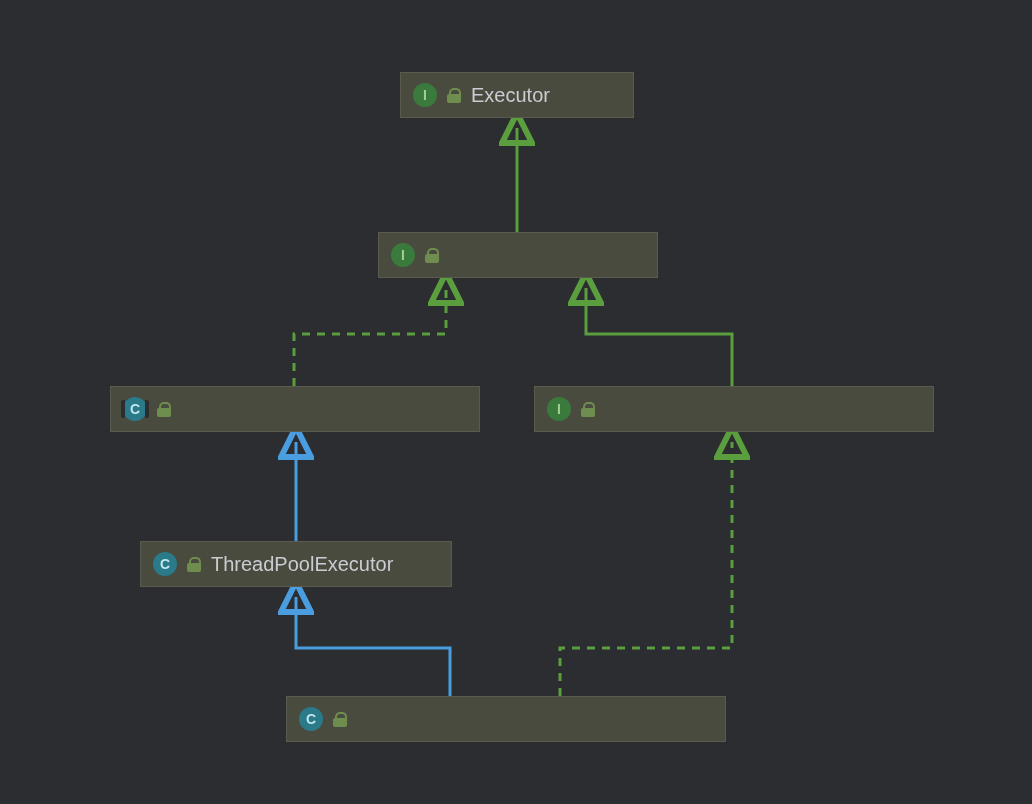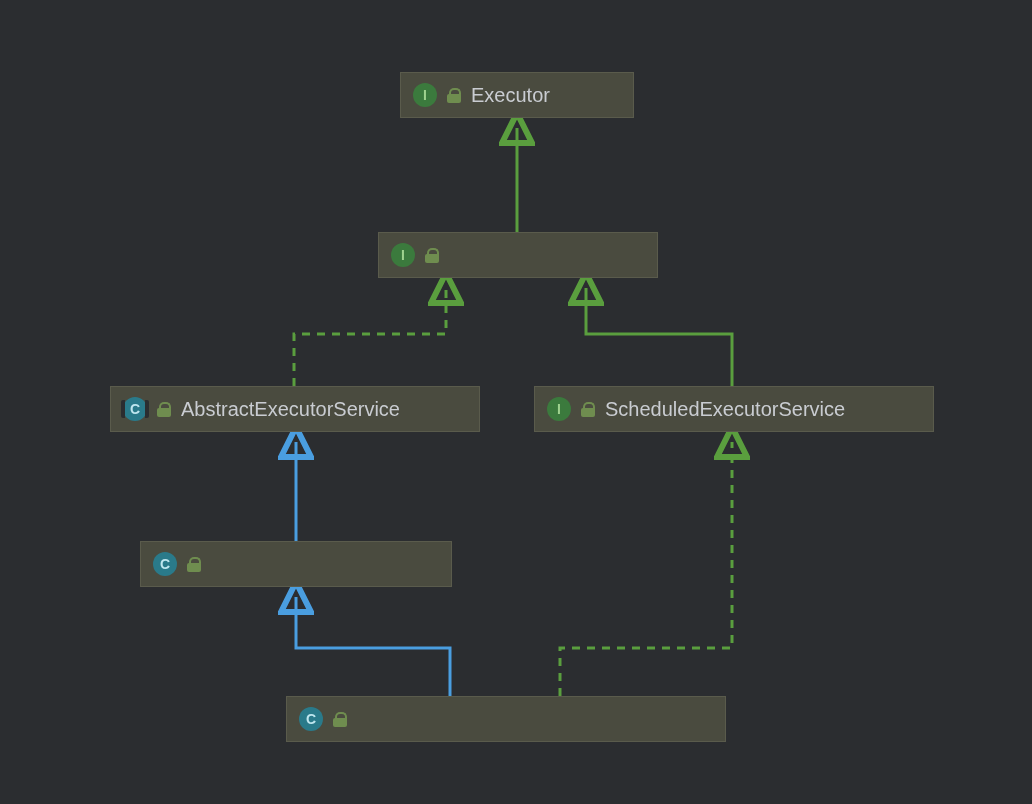--- a/index.html
+++ b/index.html
@@ -77,32 +77,31 @@
   </div>
 
   <div class="node" style="left:378px; top:232px; width:280px;">
     <span class="badge interface">I</span>
     <span class="lock"></span>
   </div>
 
   <div class="node" style="left:110px; top:386px; width:370px;">
     <span class="badge class abstract">C</span>
     <span class="lock"></span>
-    <span>AbstractExecutorService</span>
   </div>
 
   <div class="node" style="left:534px; top:386px; width:400px;">
     <span class="badge interface">I</span>
     <span class="lock"></span>
-    <span>ScheduledExecutorService</span>
   </div>
 
   <div class="node" style="left:140px; top:541px; width:312px;">
     <span class="badge class">C</span>
     <span class="lock"></span>
+    <span>ThreadPoolExecutor</span>
   </div>
 
   <div class="node" style="left:286px; top:696px; width:440px;">
     <span class="badge class">C</span>
     <span class="lock"></span>
   </div>
 
 </div>
 
 </body></html>

